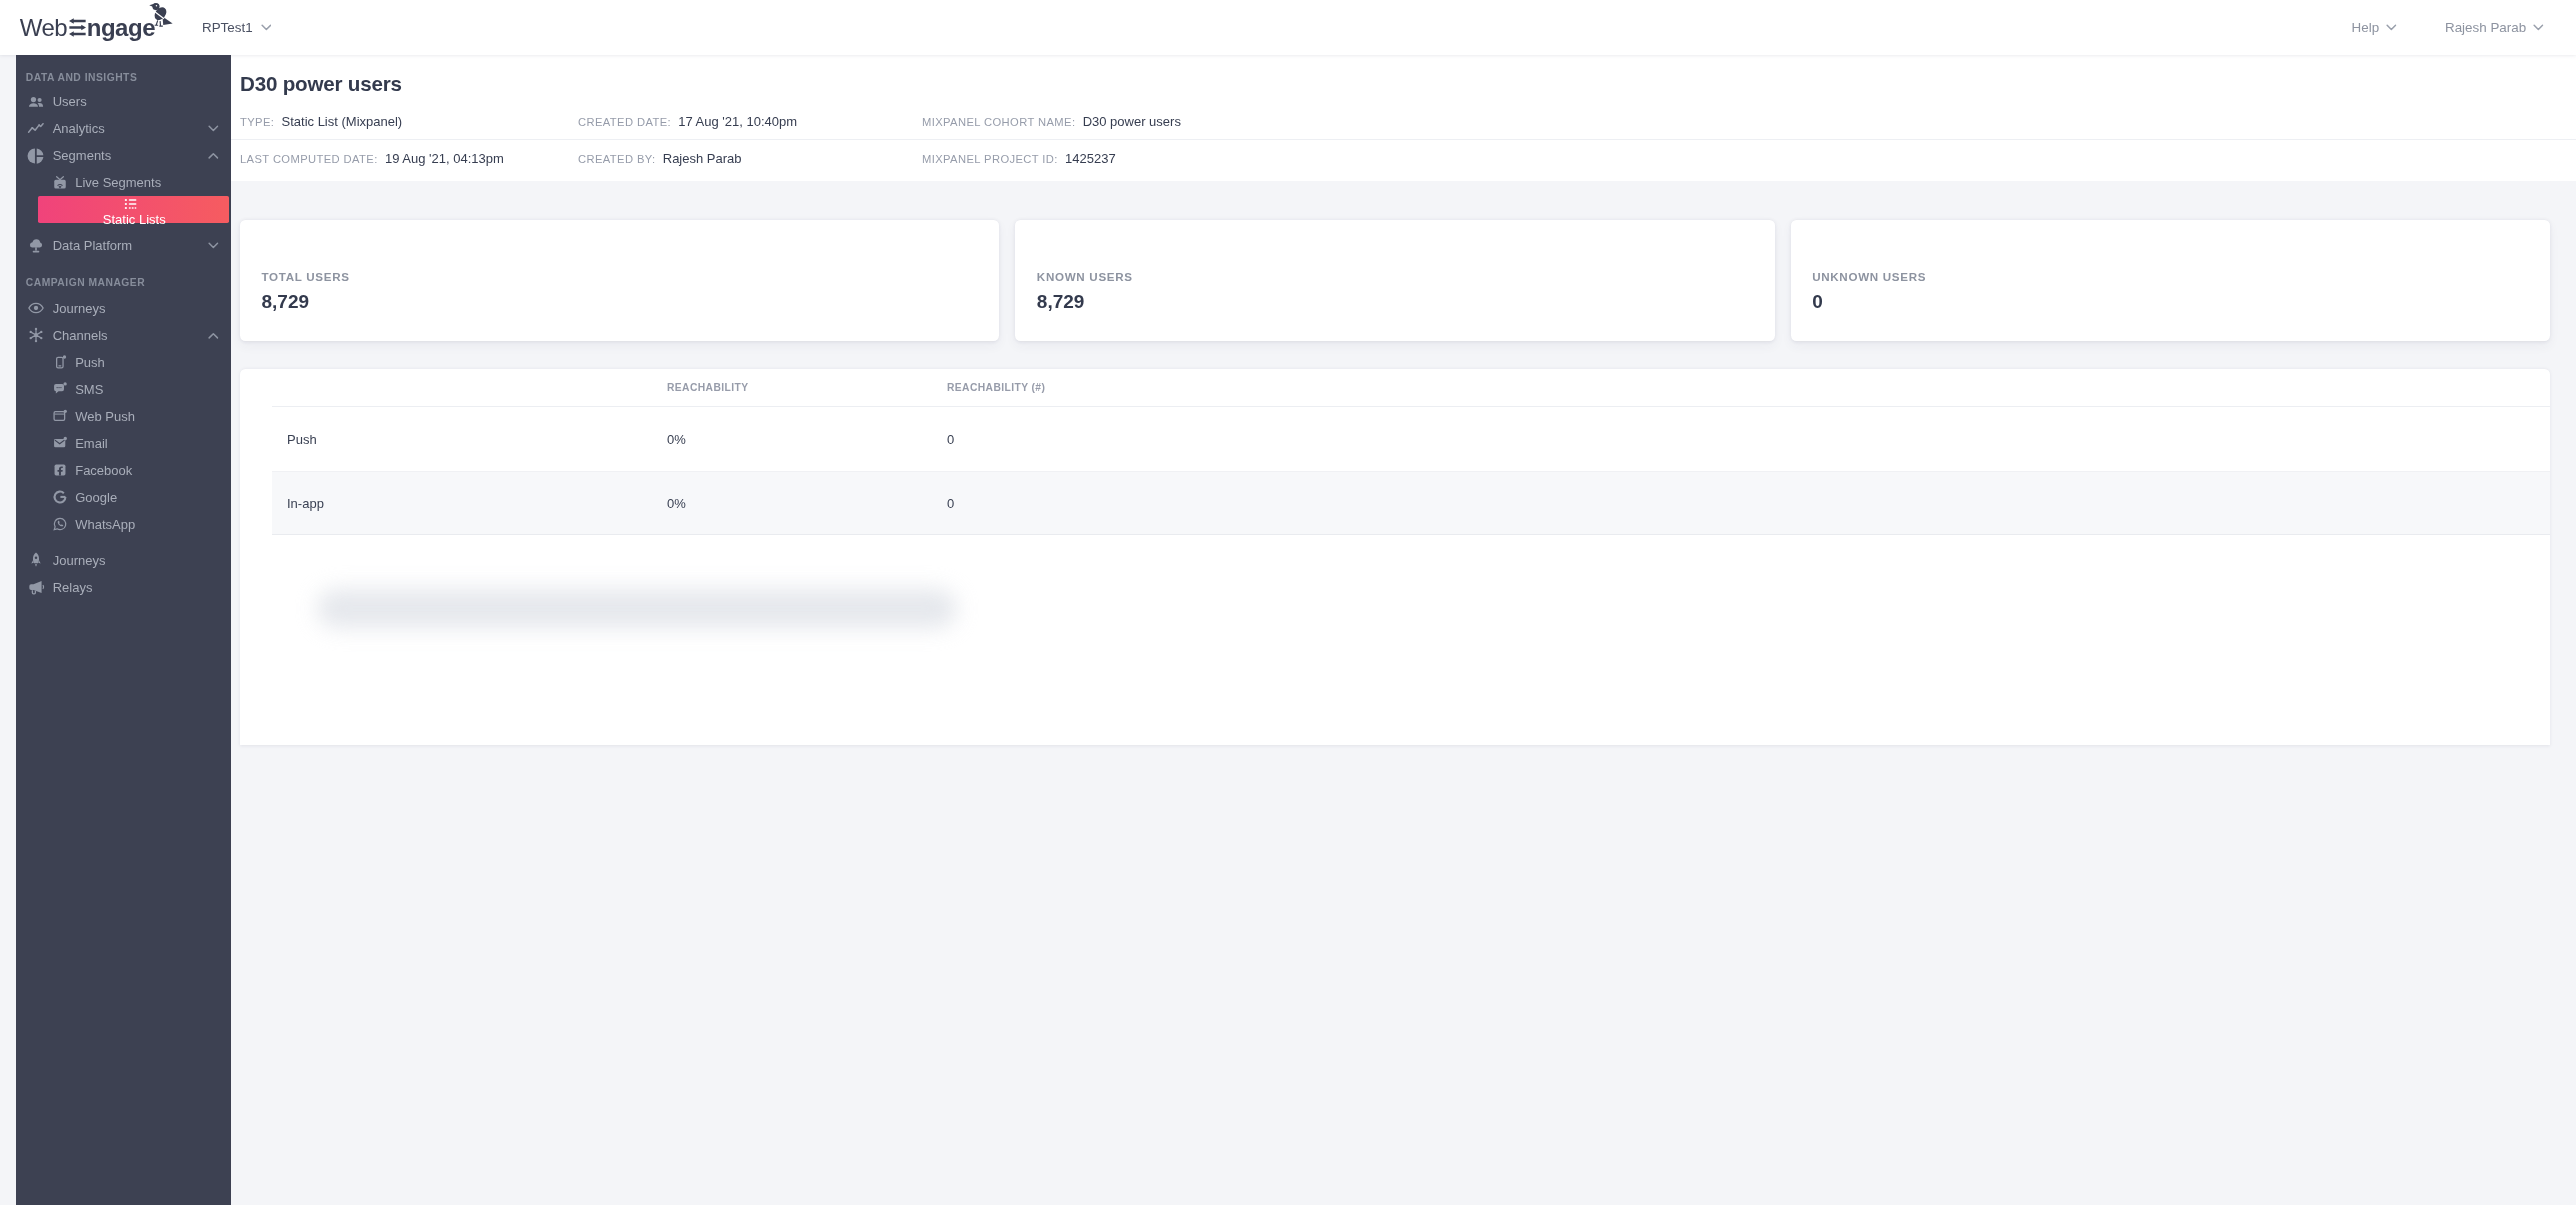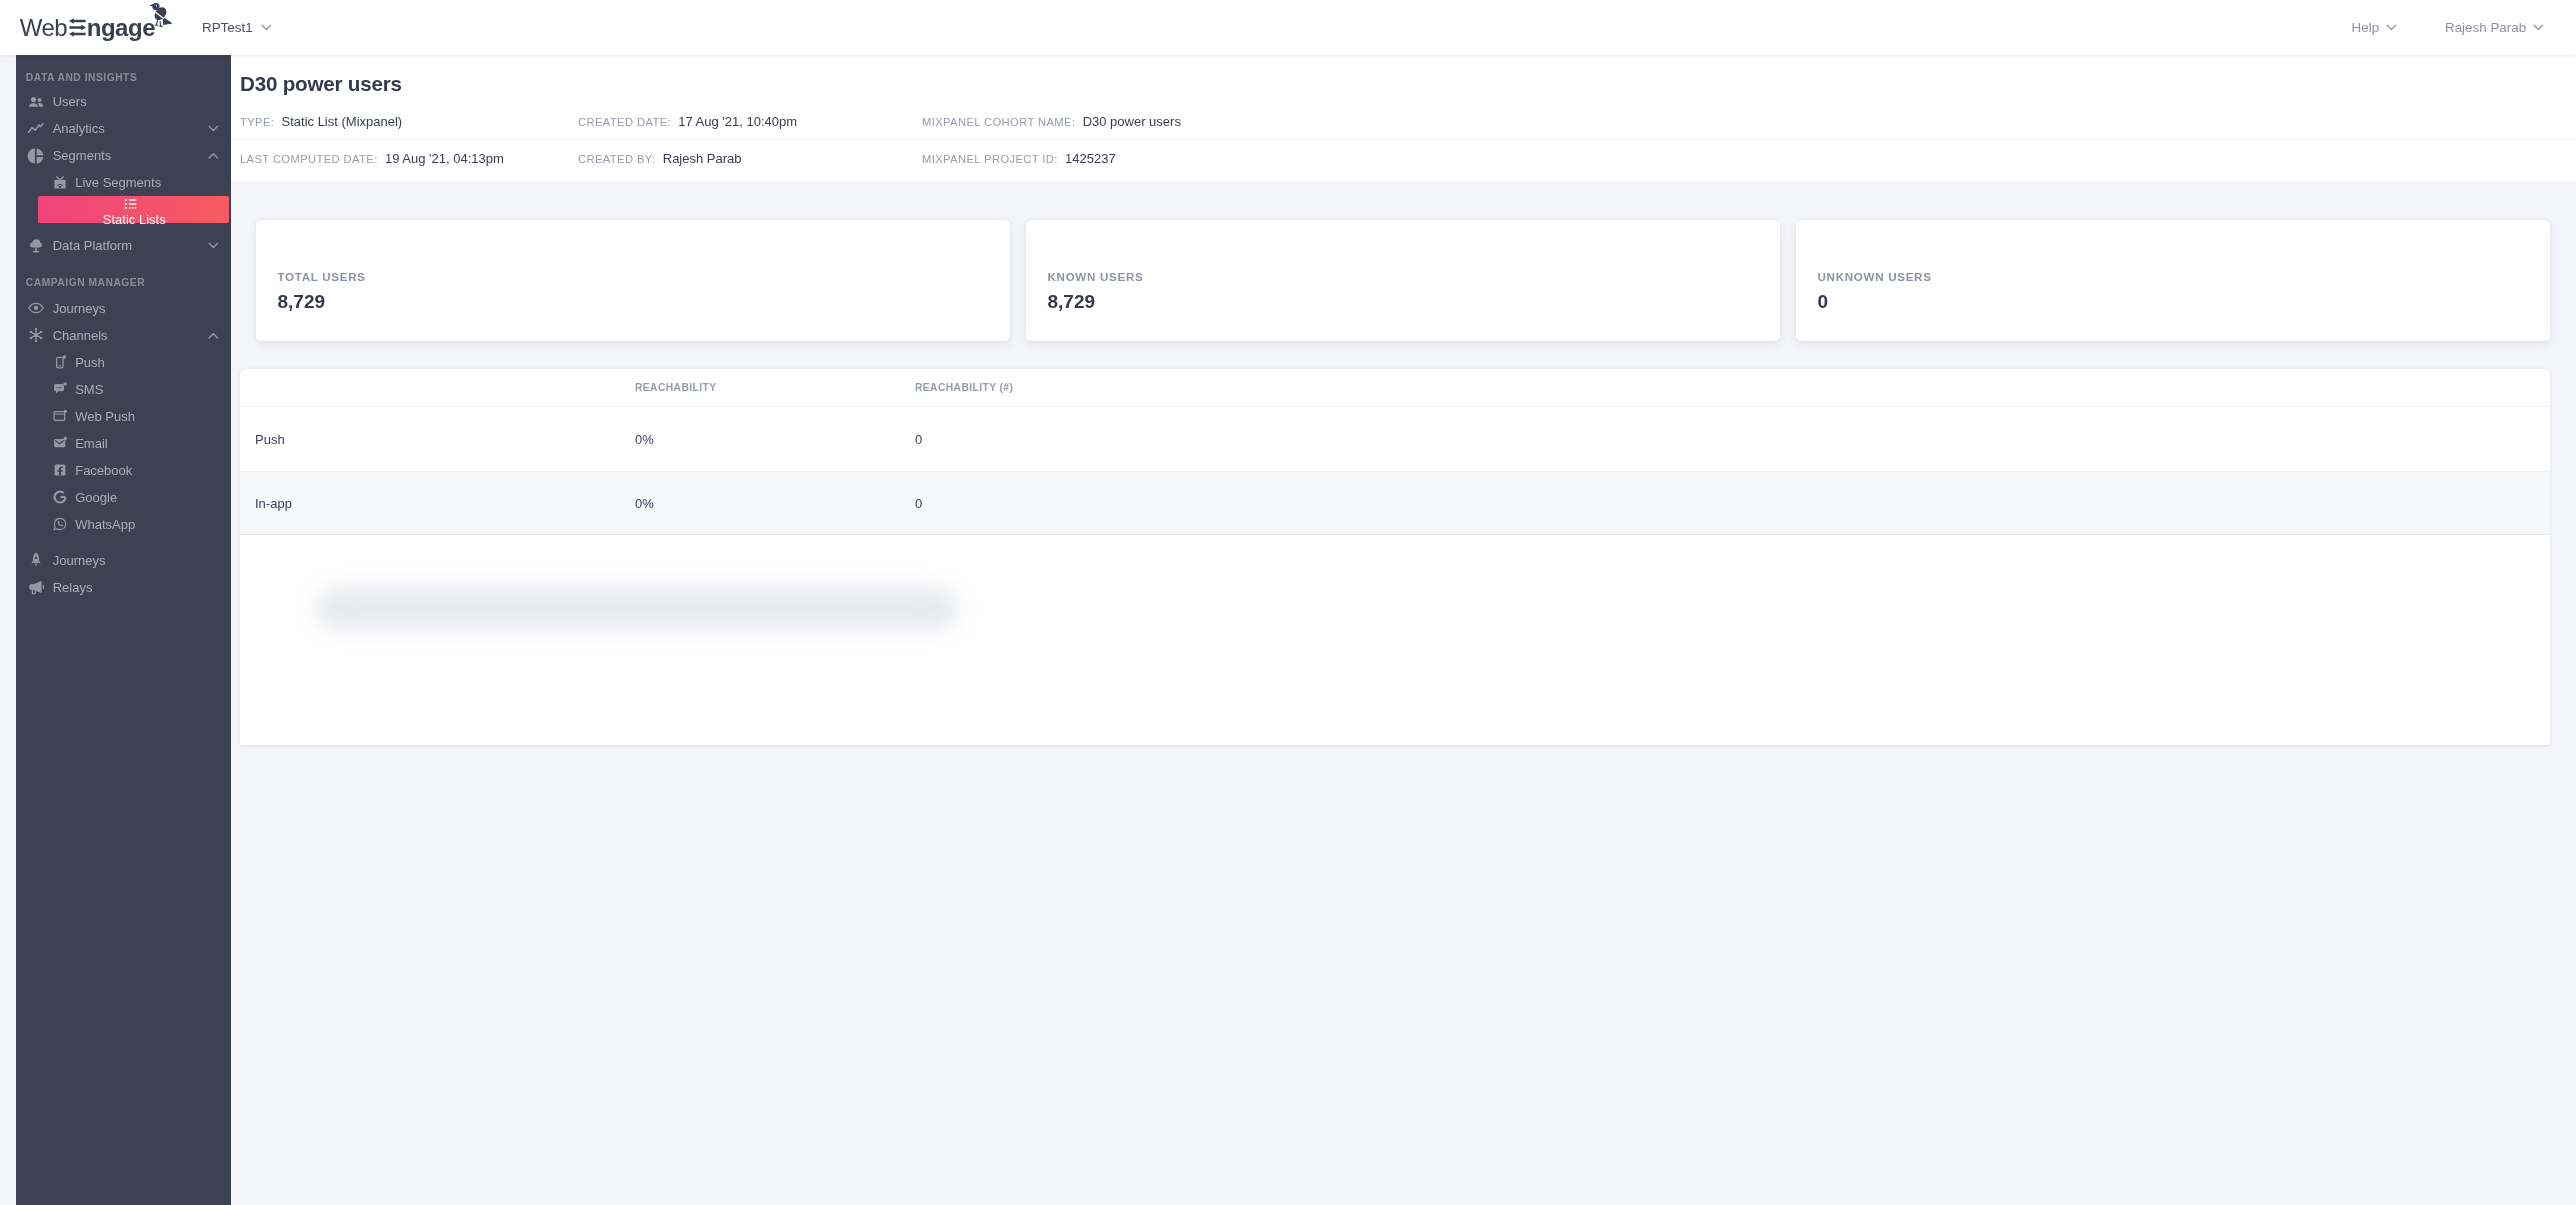--- a/index.html
+++ b/index.html
@@ -44,37 +44,37 @@
   .band { background:#fff; }
   .page-title { margin:0; padding:17px 25px 0; font-size:20.6px; line-height:23px;
     font-weight:700; color:#333a4d; letter-spacing:-0.2px; }
   .meta-row { display:grid; grid-template-columns:338px 344px 1fr; padding:0 10.7px 0 25px; }
   .meta-row.r1 { padding-top:19px; padding-bottom:9.8px; }
   .meta-row.r2 { padding-top:11.6px; padding-bottom:15px; }
   .meta-div { border-top:0.9px solid #edeff3; }
   .meta-item { font-size:13px; color:#363d50; white-space:nowrap; }
   .meta-item .lab { font-size:11.2px; color:#969caa; letter-spacing:0.4px; font-weight:500; margin-right:7.2px; }
 
-  .stats { display:flex; gap:16px; margin:39px 26px 0 41px; }
+  .stats { display:flex; gap:16px; margin:39px 26px 0 25px; }
   .stat-card { flex:1; height:121px; background:#fff; border-radius:5.4px;
     box-shadow:0 0.9px 3.6px rgba(50,60,90,.09), 0 4.5px 10.7px rgba(50,60,90,.05);
     padding:50px 21.5px 0; }
   .stat-label { font-size:11.6px; letter-spacing:0.7px; color:#8d93a0; font-weight:600; }
   .stat-value { margin-top:8px; font-size:19px; font-weight:700; color:#333a4d; }
 
   .reach-card { position:relative; margin:28px 26px 0 25px; height:376px; background:#fff;
     border-radius:5.4px 5.4px 0 0; box-shadow:0 0.9px 3.6px rgba(50,60,90,.09); overflow:hidden; }
   .reach-header { height:52px; display:flex; align-items:center; padding-left:19.7px;
     border-bottom:0.9px solid #eceef2; position:relative; }
   .reach-title { font-size:16px; font-weight:500; color:#343b4e; }
   .dl-div { position:absolute; right:60px; top:12.5px; width:0.9px; height:27px; background:#dcdee4; }
   .dl-btn { position:absolute; right:21.5px; top:11.6px; width:30px; height:29px; display:flex;
     align-items:center; justify-content:center; color:#9aa0ac; cursor:pointer; }
   .reach-cols, .reach-row { display:grid; grid-template-columns:380px 280px 1fr;
-    padding-left:15px; align-items:center; }
+    padding-left:15px; align-items:center;margin-left:32px; }
   .reach-cols { height:38px; border-bottom:0.9px solid #eceef2; font-size:10.3px; font-weight:700;
     color:#979caa; letter-spacing:0.4px; }
   .reach-row { height:64px; font-size:13px; color:#3a4153; }
   .reach-row.even { background:#f7f8fa; border-top:0.9px solid #f0f1f4; border-bottom:0.9px solid #e9ebef; }
   .blob { position:absolute; left:77px; top:220px; width:640px; height:39px;
     background:#dfe2e8; border-radius:19.7px; filter:blur(10.7px); opacity:.8; }
   .hidden-defs { position:absolute; width:0; height:0; overflow:hidden; }
 </style>
 </head>
 <body>

